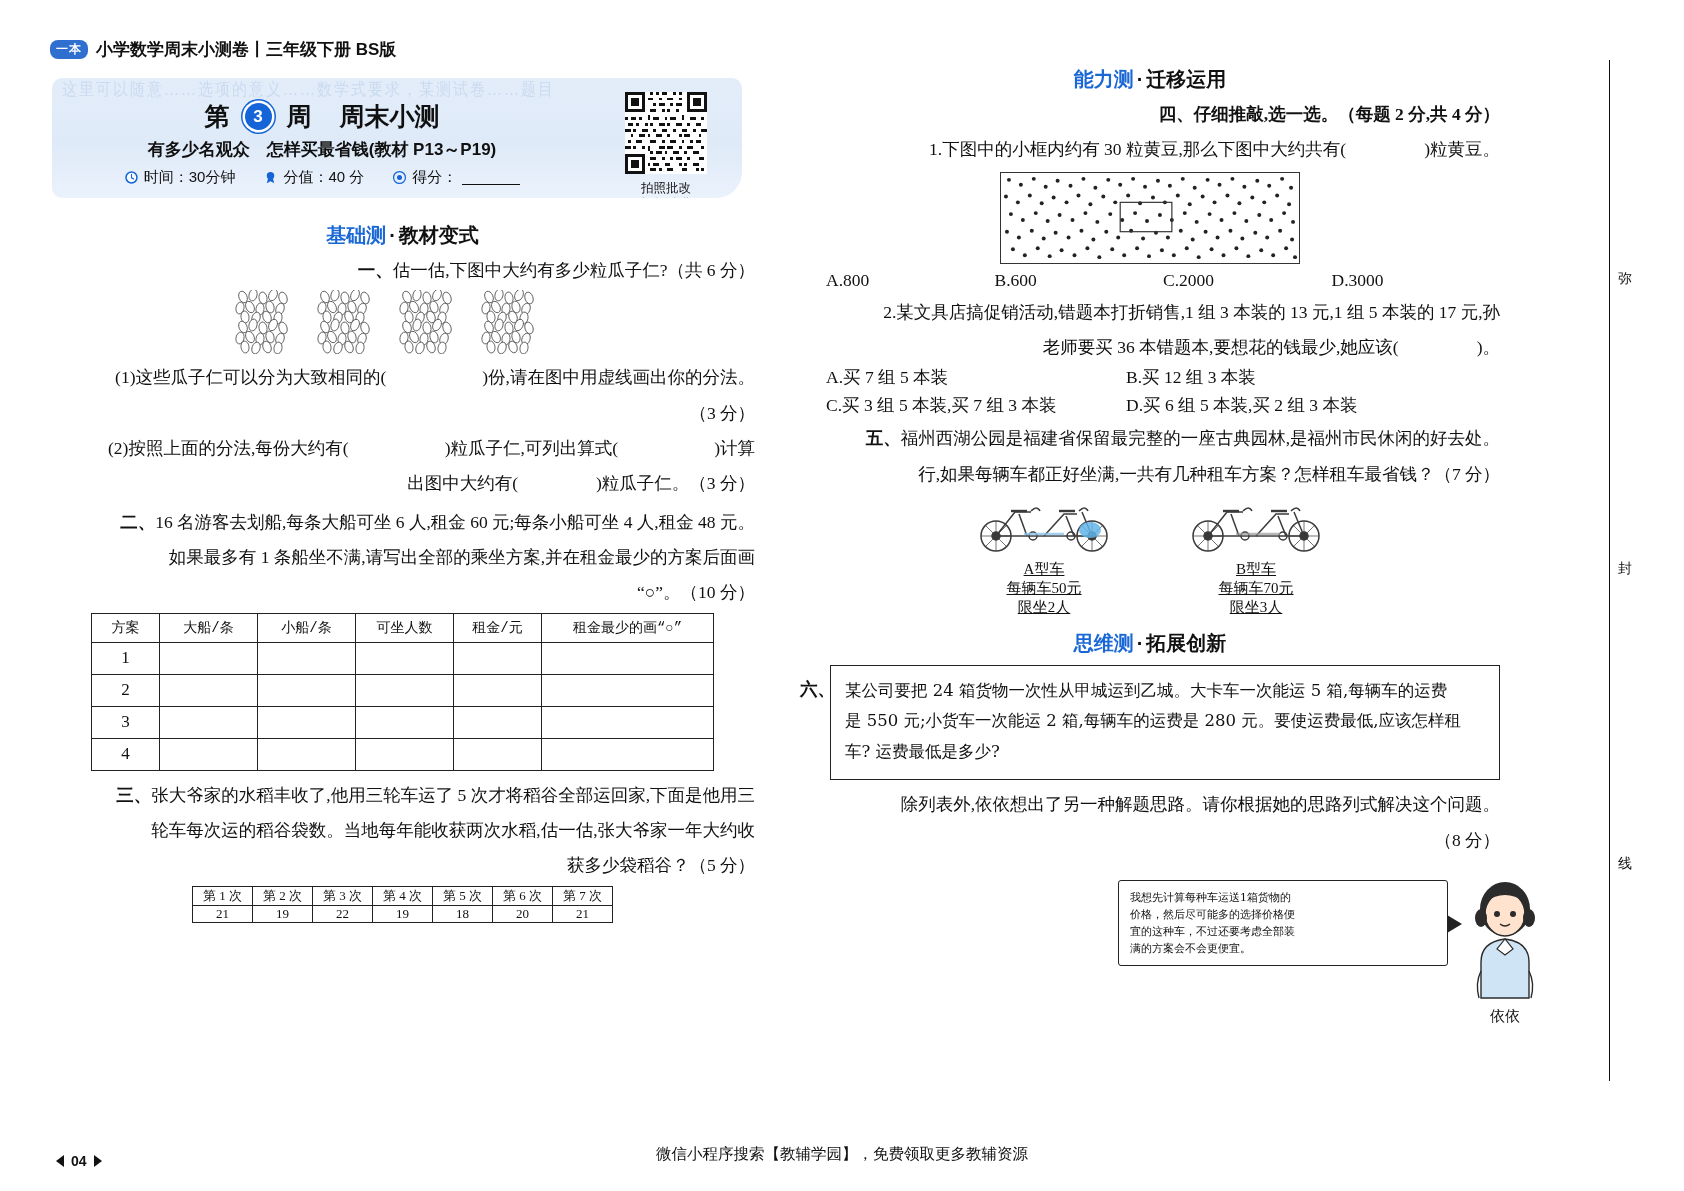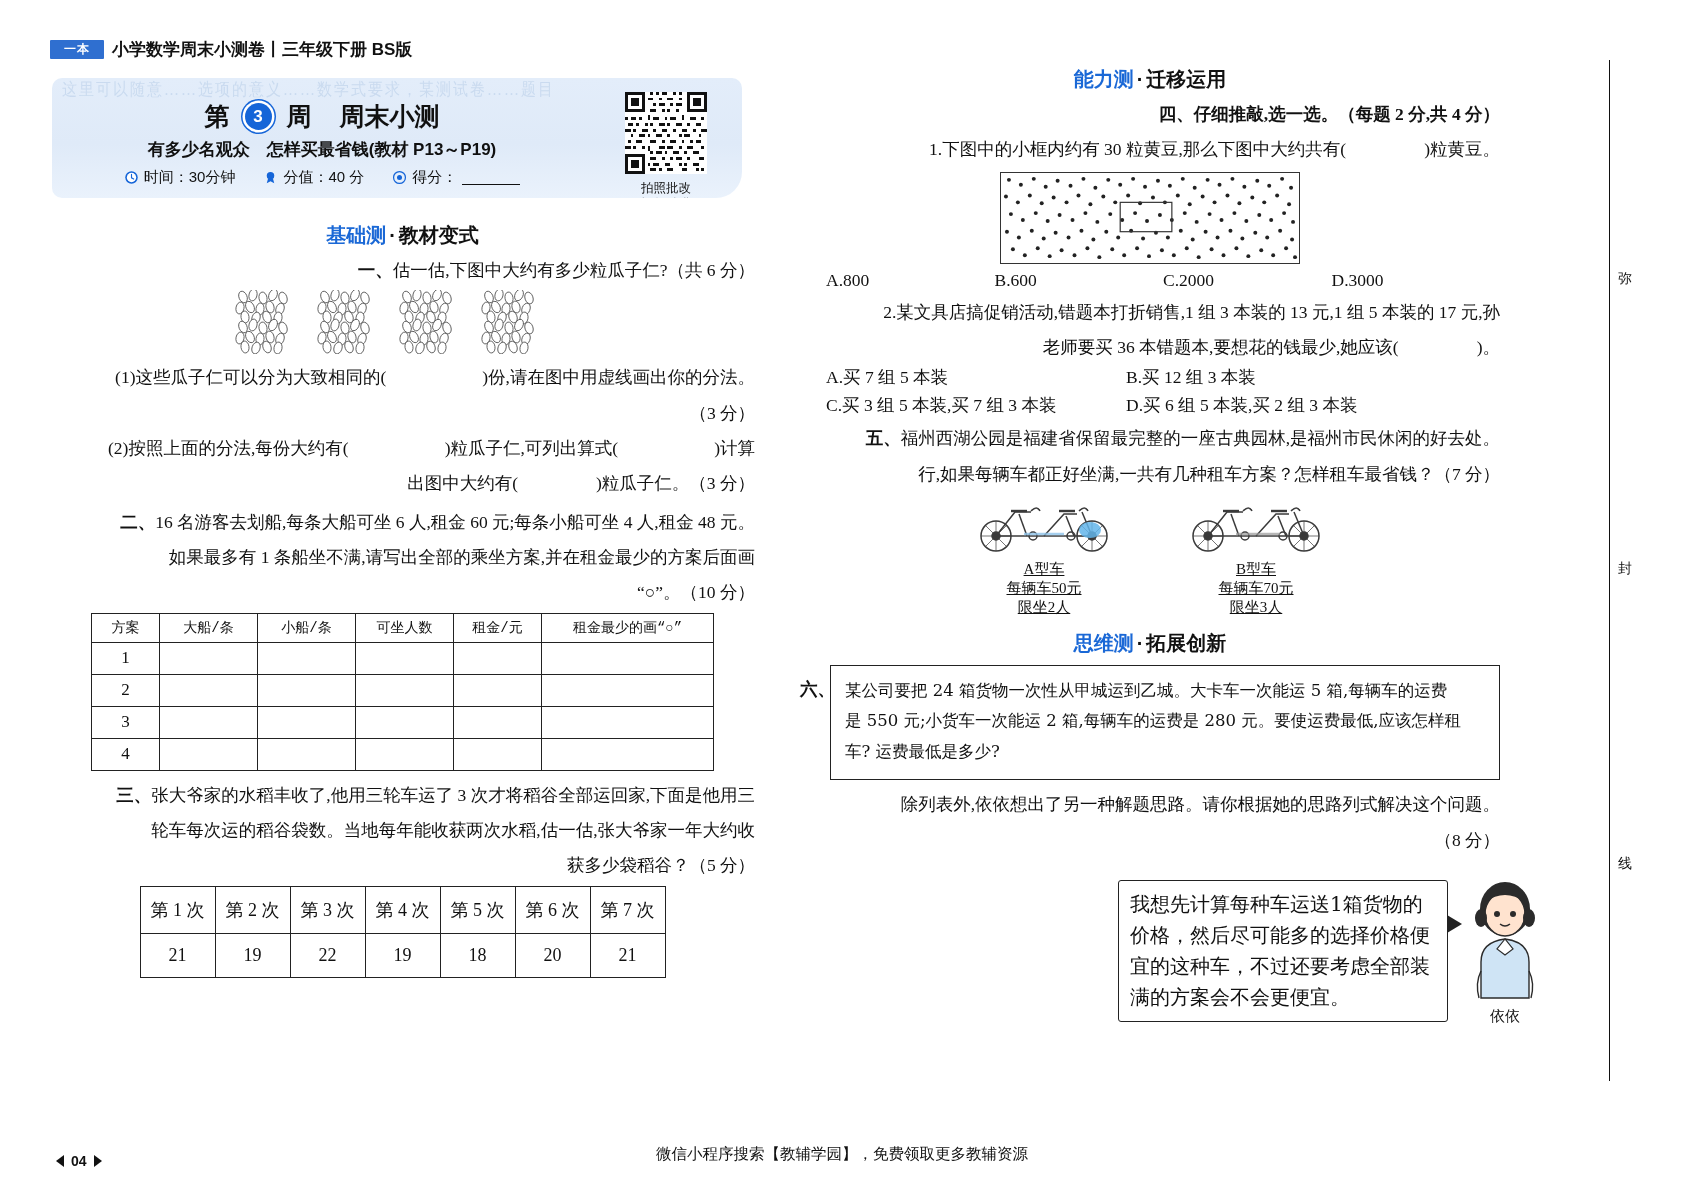--- a/index.html
+++ b/index.html
@@ -16,21 +16,21 @@
 
   
   .runhead {
     position:absolute; left:50px; top:38px;
     display:flex; align-items:center; gap:8px;
     font-size:17px; font-weight:bold;
     font-family:"Liberation Sans","DejaVu Sans",sans-serif;
   }
   .logo-badge {
     background:#2f6fd0; color:#fff; font-size:12px; font-weight:bold;
-    padding:1px 14px; border-radius:1px; letter-spacing:1px;
+    padding:1px 6px; border-radius:8px; letter-spacing:1px;
     font-family:"Liberation Sans",sans-serif;
   }
 
   
   .banner {
     position:absolute; left:52px; top:78px; width:690px; height:120px;
     background:linear-gradient(180deg,#e3edfa 0%, #dfeaf8 55%, #eaf2fc 100%);
     border-radius:10px 10px 26px 10px;
     overflow:hidden;
   }
@@ -96,21 +96,21 @@
   .seeds { text-align:center; margin:6px 0 4px 0; height:66px; }
 
   
   table.grid { border-collapse:collapse; margin:6px auto 0 auto; }
   table.grid td, table.grid th {
     border:1.3px solid #222; font-size:17px; font-weight:normal;
     text-align:center; font-family:"Liberation Serif",serif;
   }
   table.boats th { padding:5px 6px; font-size:14px;font-family:Liberation Mono, monospace; }
   table.boats td { height:32px; }
-  table.rice td, table.rice th { padding:11px 10px; font-size:18px;margin-top:25px; }
+  table.rice td, table.rice th { padding:0 10px; font-size:13px;margin-top:25px; }
 
   
   .opts { display:flex; font-size:17.5px; padding-left:26px; margin-top:4px; }
   .opts4 > span { width:170px; }
   .opts2 > span { width:300px; }
 
   
   .beanbox { width:300px; height:92px; border:1.6px solid #333; margin:8px auto 6px auto;
              position:relative; overflow:hidden; background:#fff; }
 
@@ -127,21 +127,21 @@
     border:1.6px solid #222; padding:10px 14px 12px 14px; flex:1;
     font-size:16.5px; line-height:1.85;
     font-family:"DejaVu Serif", serif;
   }
 
   
   .bubble-area { position:relative; margin-top:16px; height:170px; }
   .bubble {
     position:absolute; left:318px; top:10px; width:330px;
     border:1.6px solid #222; border-radius:3px; padding:8px 11px;
-    font-size:20px; line-height:1.55; background:#fff;
+    font-size:11px; line-height:1.55; background:#fff;
     font-family:"DejaVu Serif", serif;
   }
   .bubble:after {
     content:""; position:absolute; right:-15px; top:34px;
     border-top:9px solid transparent; border-bottom:9px solid transparent;
     border-left:15px solid #222;
   }
   .girl { position:absolute; left:655px; top:6px; width:100px; text-align:center; }
   .girl-name { font-size:15px; margin-top:2px; }
 
@@ -433,21 +433,21 @@
           <td></td>
             <td></td>
           <td></td>
             <td></td>
             <td></td>
         </tr>
       </tbody>
     </table>
 
     <div class="q" style="margin-top:10px">
-      <span class="lead">三、</span><span>张大爷家的水稻丰收了,他用三轮车运了 3 次才将稻谷全部运回家,下面是他用三</span>
+      <span class="lead">三、</span><span>张大爷家的水稻丰收了,他用三轮车运了 5 次才将稻谷全部运回家,下面是他用三</span>
     </div>
     <div class="q ind">轮车每次运的稻谷袋数。当地每年能收获两次水稻,估一估,张大爷家一年大约收</div>
     <div class="q ind">获多少袋稻谷？（5 分）</div>
 
     <table class="grid rice">
       <tbody>
           <tr>
         <th>第 1 次</th>
         <th>第 2 次</th>
         <th>第 3 次</th>

